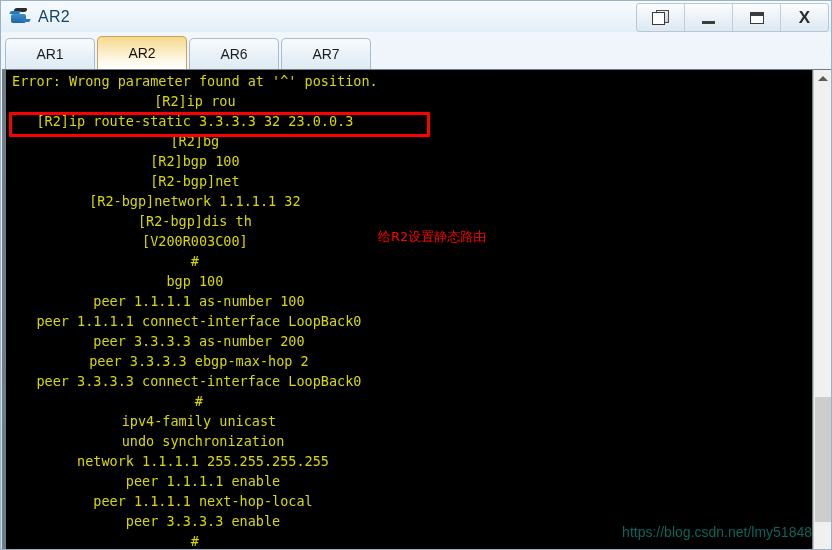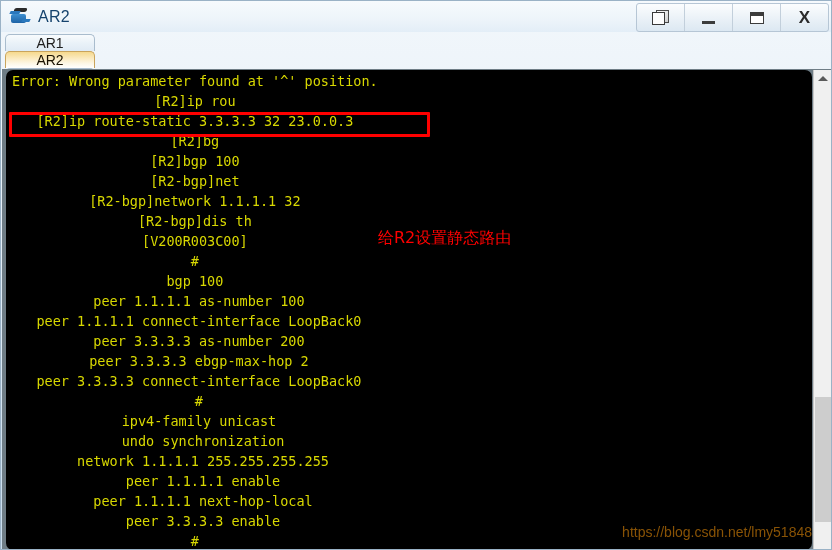--- a/index.html
+++ b/index.html
@@ -140,21 +140,20 @@
     left: 0; top: 31px;
     width: 832px;
     height: 37px;
   }
   .tabs {
     position: absolute;
     left: 4px; top: 2px;
     display: flex;
     align-items: flex-end;
     height: 35px;
-    flex-direction: column;
   }
   .tab {
     width: 90px;
     height: 31px;
     margin-right: 2px;
     display: flex;
     align-items: center;
     justify-content: center;
     font-size: 14px;
     color: #1d1d1d;
@@ -180,21 +179,20 @@
     background: #6f7d86;
     box-sizing: border-box;
   }
   .terminal {
     position: absolute;
     left: 4px; top: 1px;
     width: 806px;
     height: 480px;
     background: #000000;
     overflow: hidden;
-    border-radius: 7px;
   }
   .console-text {
     position: absolute;
     left: 6px;
     top: 1px;
     margin: 0;
     font-family: "DejaVu Sans Mono", "Liberation Mono", monospace;
     font-size: 13.5px;
     line-height: 20px;
     color: #d8d800;
@@ -211,33 +209,33 @@
     border: 3px solid #ff0000;
     box-sizing: border-box;
     border-radius: 1px;
   }
 
   .annotation {
     position: absolute;
     left: 372px;
     top: 158px;
     font-family: "DejaVu Sans", sans-serif;
-    font-size: 16px;
+    font-size: 13px;
     color: #ff0000;
     white-space: nowrap;
     font-weight: 500;
   }
 
   .watermark {
     position: absolute;
     right: 0px;
     bottom: 10px;
     font-family: "Liberation Sans", sans-serif;
     font-size: 14px;
-    color: #a16207;
+    color: #0f766e;
     white-space: nowrap;
     opacity: .85;
   }
 
   
   .scrollbar {
     position: absolute;
     right: 1px; top: 1px;
     width: 18px;
     height: 480px;
@@ -301,20 +299,23 @@
     </div>
   </div>
 
   <div class="tabstrip">
     <div class="tabs">
       <div class="tab">
           <span>AR1</span>
         </div>
       <div class="tab active">
           <span>AR2</span>
+        </div>
+      <div class="tab">
+          <span>AR6</span>
         </div>
       <div class="tab">
           <span>AR7</span>
         </div>
     </div>
   </div>
 
   <div class="terminal-wrap">
     <div class="terminal">
       <pre class="console-text">Error: Wrong parameter found at '^' position.

